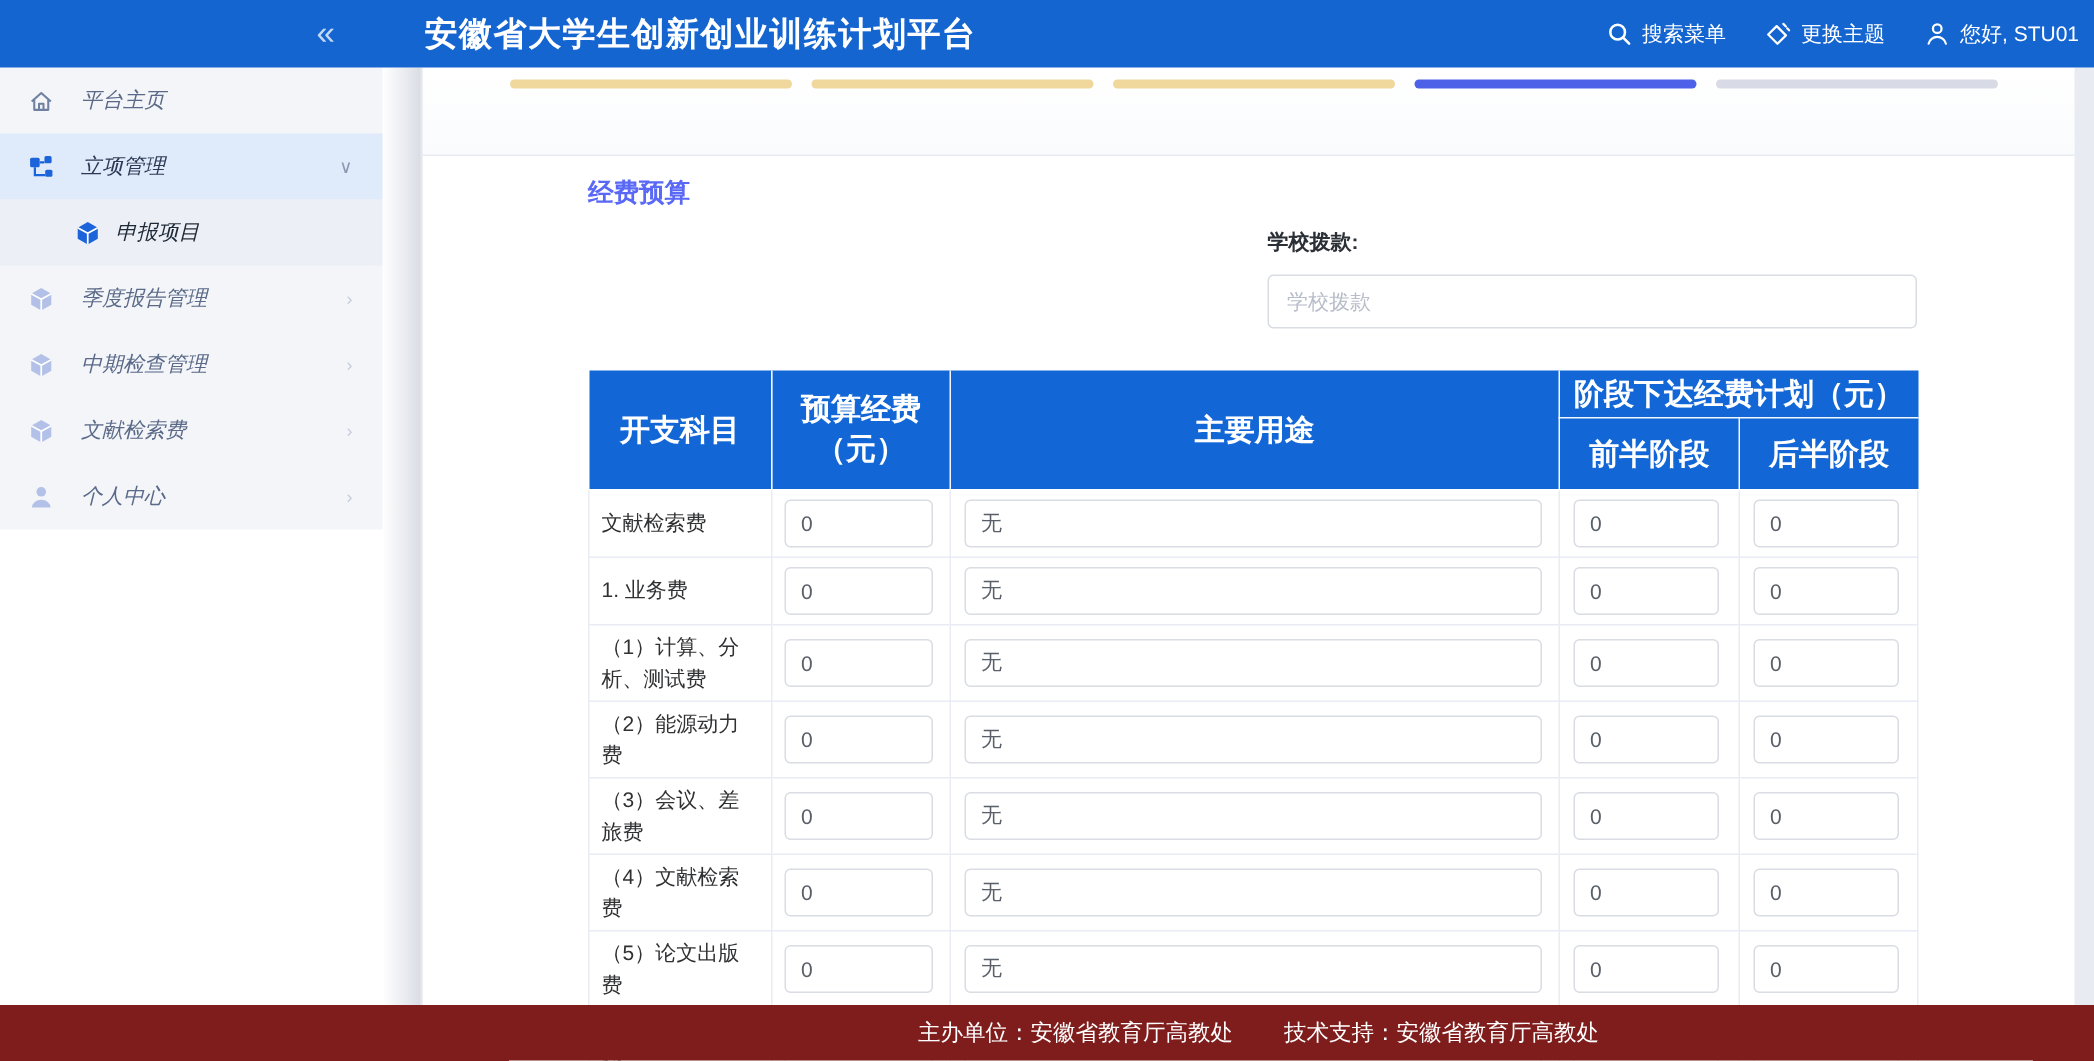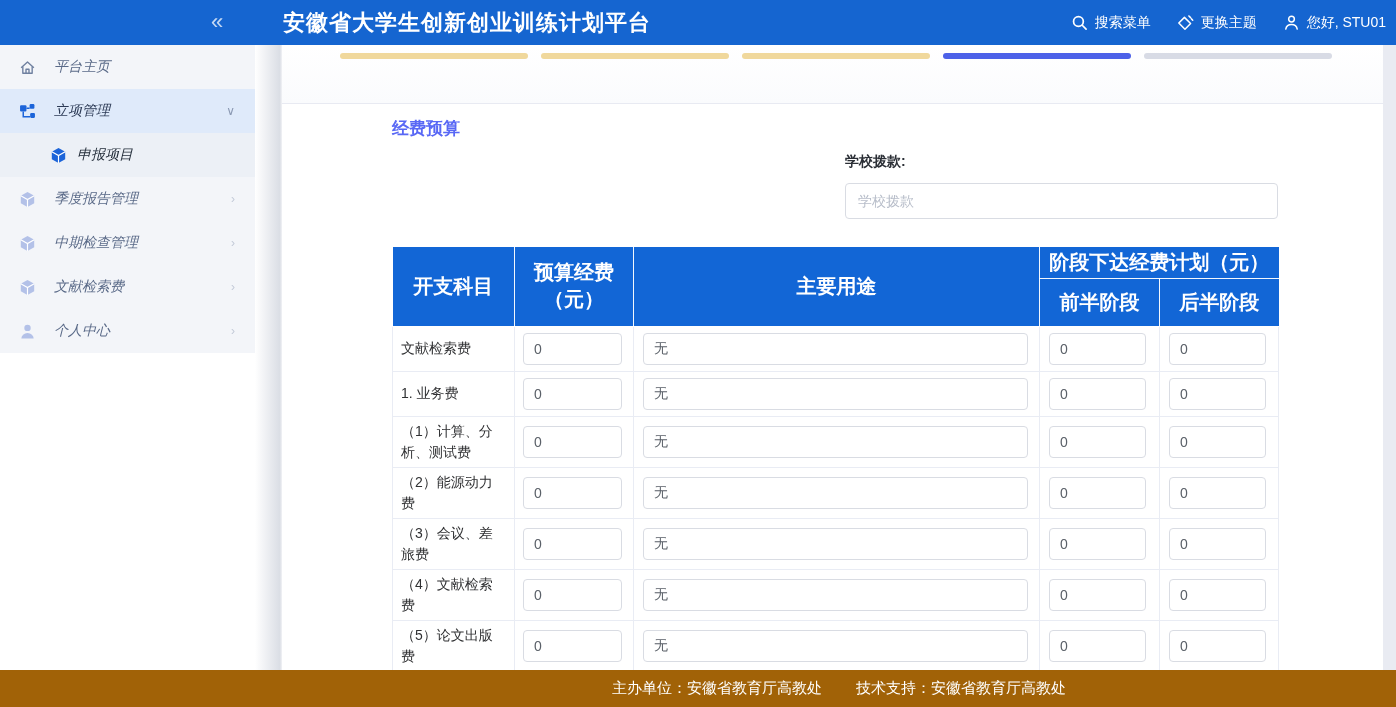--- a/index.html
+++ b/index.html
@@ -74,21 +74,21 @@
     padding:0 10px; font-size:14px; color:#5a6068; outline:none; background:#fff;
     font-family:"Liberation Sans","DejaVu Sans",sans-serif; }
   td.c-budget { padding-left:8px; }  .t-budget { width:99px; }
   td.c-purpose { padding-left:9px; } .t-purpose { width:385px; }
   td.c-stage { padding-left:9px; }   .t-stage { width:97px; }
 
   
   .scroll-track { position:absolute; right:0; top:45px; bottom:37px; width:13px;
     background:#e9ebf2; z-index:25; }
   .ftr { position:absolute; left:0; bottom:0; width:1396px; height:37px;
-    background:#a16207; color:#fff; font-size:15px; z-index:40;
+    background:#7f1d1d; color:#fff; font-size:15px; z-index:40;
     display:flex; align-items:center; justify-content:center; padding-left:282px; gap:34px;margin-top:30px; }
   .ftr span { white-space:nowrap; }
 </style>
 </head>
 <body>
 
 <header class="hdr">
   <span class="collapse">«</span>
   <h1 class="hdr-title">安徽省大学生创新创业训练计划平台</h1>
   <div class="hdr-right">

